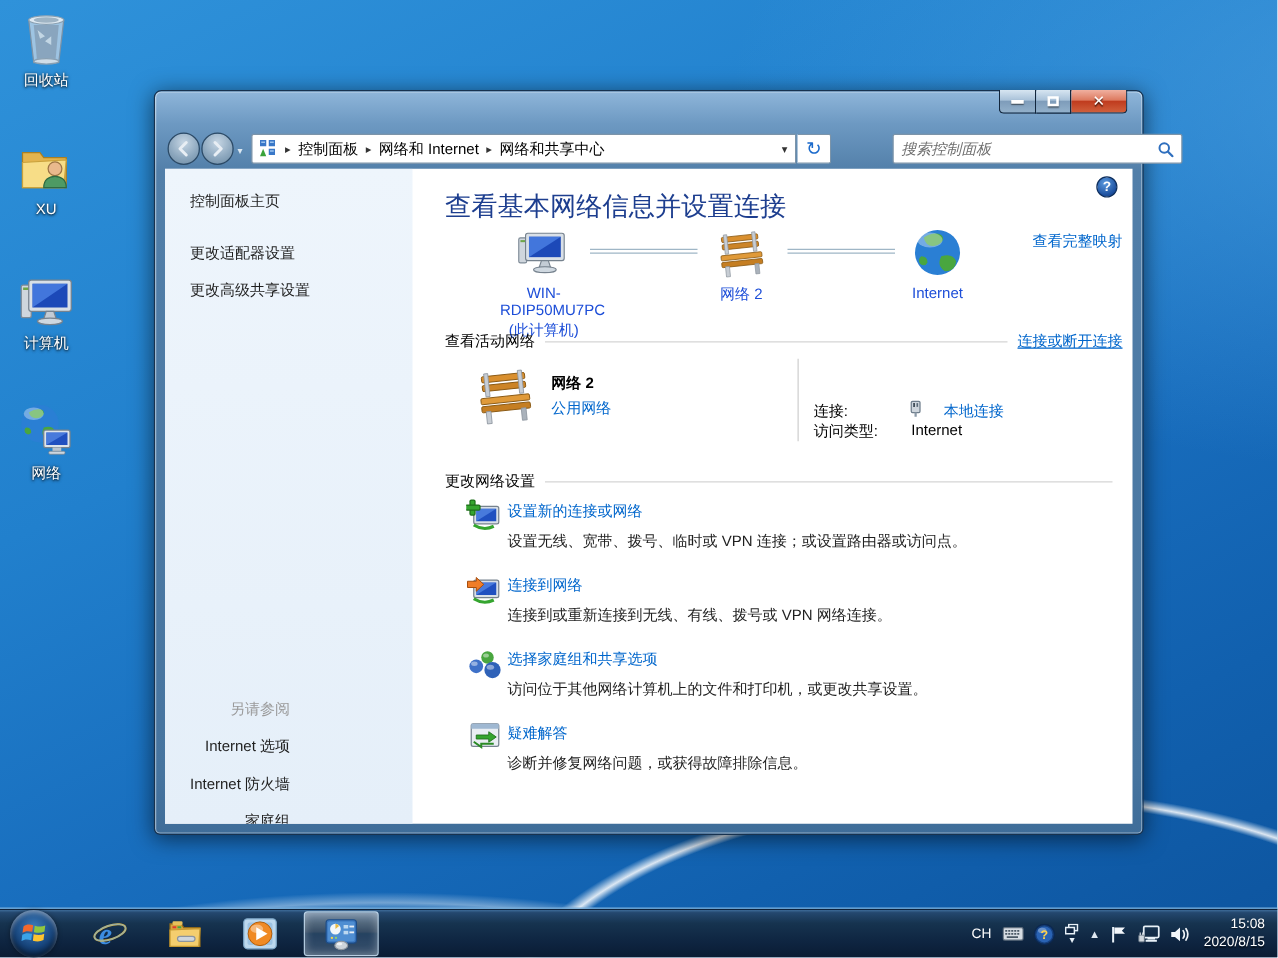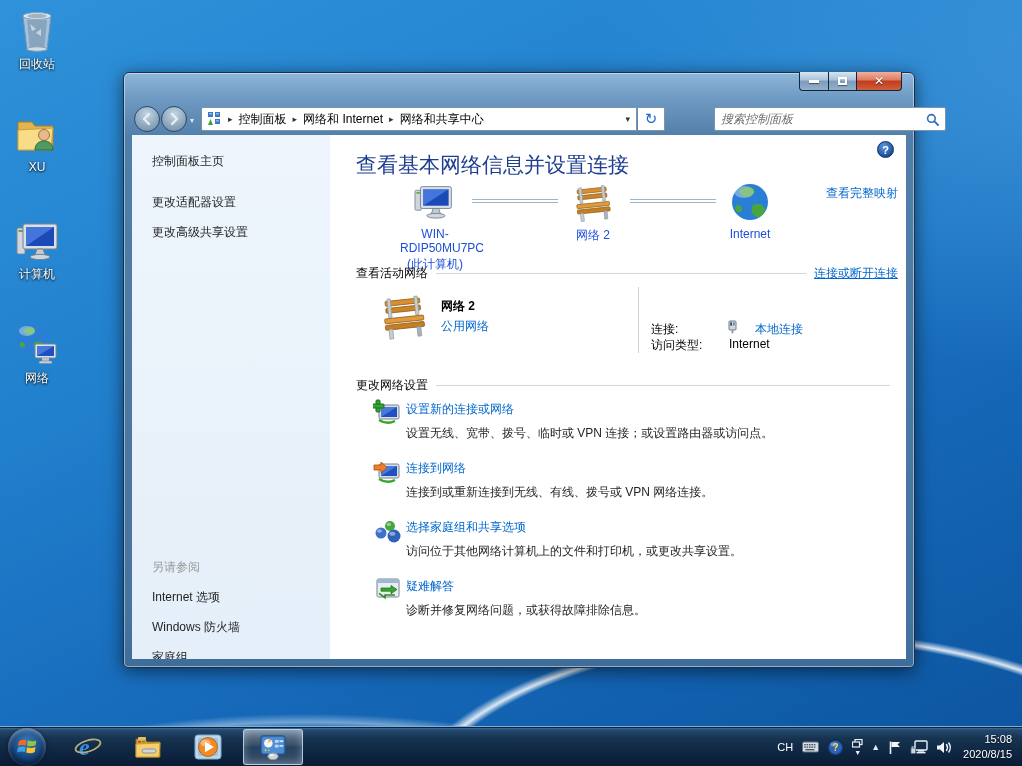--- a/index.html
+++ b/index.html
@@ -67,21 +67,21 @@
     position:absolute; left:550px; top:4px; width:232px; height:24px; background:#fff;
     border:1px solid #7c94a9; border-radius:2px; display:flex; align-items:center; padding:0 6px;margin-left:40px;
   }
   .search-box .ph { color:#6f6f6f; font-style:italic; flex:1; }
 
   
   .content { position:absolute; left:8px; right:8px; top:62px; bottom:8px; background:#fff; overflow:hidden; }
   .sidebar { position:absolute; left:0; top:0; bottom:0; width:198px; background:linear-gradient(180deg,#eef5fc,#e5eff9); padding:18px 0 0 20px; }
   .side-item { margin-bottom:10px; color:#1f1f1f; }
   .side-link { color:#1f1f1f; margin-bottom:13px; cursor:pointer; }
-  .side-links2 { position:absolute; left:20px; top:424px; }
+  .side-links2 { position:absolute; left:20px; top:424px;text-align:right; }
   .side-head { color:#9a9a9a; margin-bottom:13px; }
   .mainarea { position:absolute; left:198px; right:0; top:0; bottom:0; }
 
   .help-circle { position:absolute; right:12px; top:6px; width:17px; height:17px; border-radius:50%;
     background:radial-gradient(circle at 40% 30%, #5b9be0, #1c4f9e 70%, #123a77);
     color:#fff; font-weight:bold; font-size:11px; display:flex; align-items:center; justify-content:center;
     border:1px solid #0e2f5e; }
 
   .page-title { position:absolute; left:26px; top:16px; font-size:21px; color:#1d3e8f; }
 
@@ -253,21 +253,21 @@
 
     <div class="content">
 
       <div class="sidebar">
         <div class="side-item" style="margin-bottom:24px">控制面板主页</div>
         <div class="side-link">更改适配器设置</div>
         <div class="side-link">更改高级共享设置</div>
         <div class="side-links2">
           <div class="side-head">另请参阅</div>
           <div class="side-link">Internet 选项</div>
-          <div class="side-link">Windows 防火墙</div>
+          <div class="side-link">Internet 防火墙</div>
           <div class="side-link">家庭组</div>
         </div>
       </div>
 
       <div class="mainarea">
         <div class="help-circle">
             <span>?</span>
           </div>
         <div class="page-title">查看基本网络信息并设置连接</div>
 

